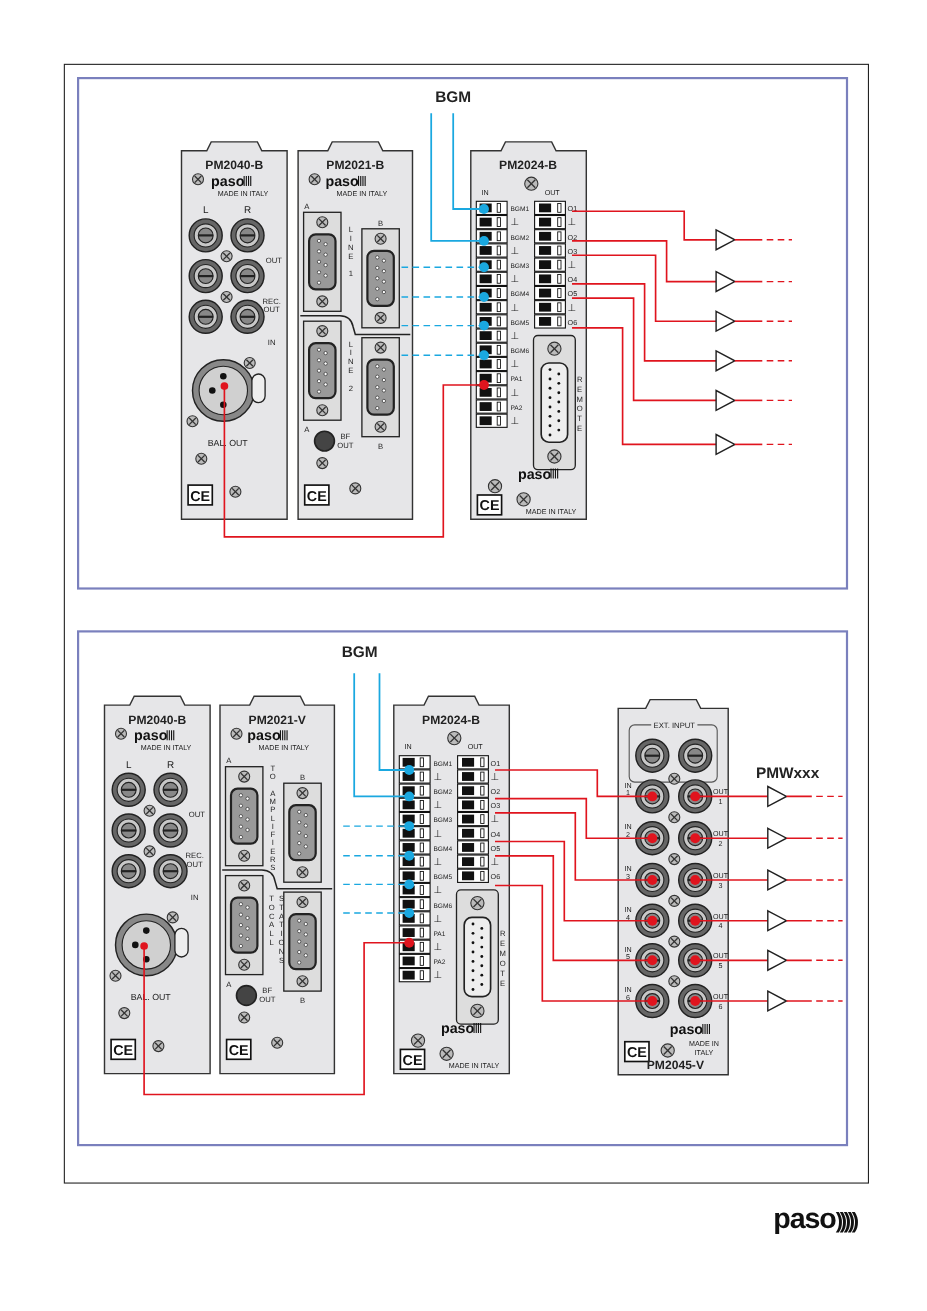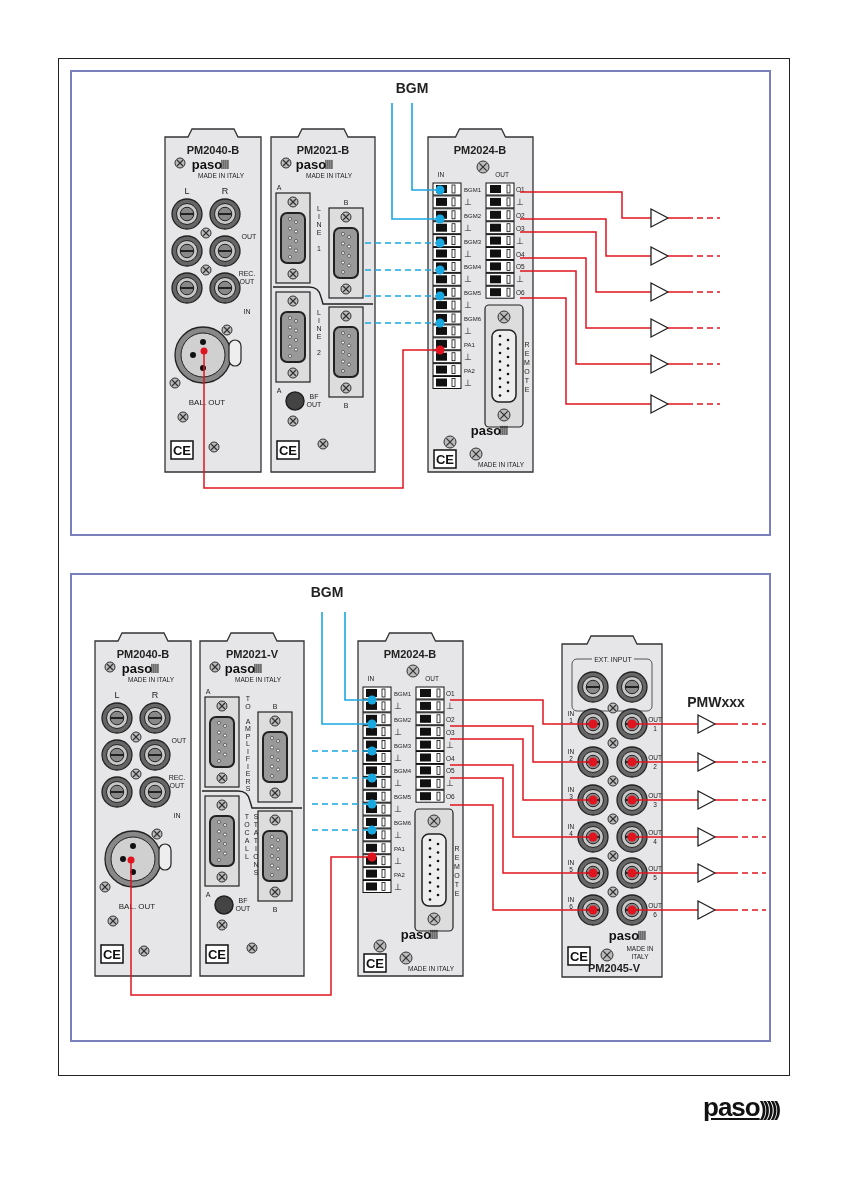--- a/index.html
+++ b/index.html
@@ -1,20 +1,20 @@
 <!DOCTYPE html>
 <html><head>
 <meta charset="utf-8">
 <style>
   html,body{margin:0;padding:0;background:#fff;}
   body{width:843px;height:1192px;position:relative;font-family:"Liberation Sans",sans-serif;overflow:hidden;}
   #stage{position:absolute;left:0;top:0;}
   .outer-frame{position:absolute;left:58px;top:58px;width:732px;height:1018px;border:1px solid #222;box-sizing:border-box;}
   .panel-frame{position:absolute;border:2px solid #7a80bd;box-sizing:border-box;}
-  .brand-logo{position:absolute;left:703px;top:1092px;font-weight:bold;font-size:26px;letter-spacing:-1px;color:#111;text-decoration:underline;}
+  .brand-logo{position:absolute;left:703px;top:1092px;font-weight:bold;font-size:26px;letter-spacing:-1px;color:#111;}
 </style>
 </head>
 <body>
 
 <div class="outer-frame"></div>
 <div class="panel-frame" style="left:70px;top:70px;width:701px;height:466px;"></div>
 <div class="panel-frame" style="left:70px;top:573px;width:701px;height:469px;"></div>
 
 <svg id="stage" width="843" height="1192" viewBox="0 0 843 1192">
     <text x="412" y="93" font-family="Liberation Sans, sans-serif" font-size="14" font-weight="bold" fill="#222" text-anchor="middle"><tspan x="412" dy="0">BGM</tspan></text>

